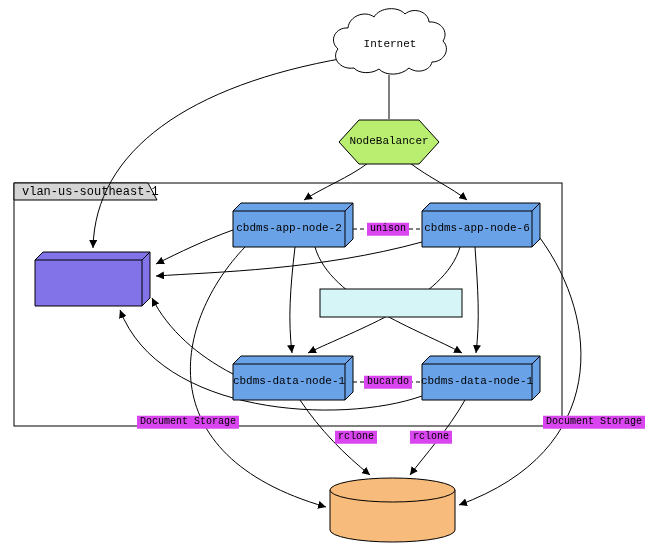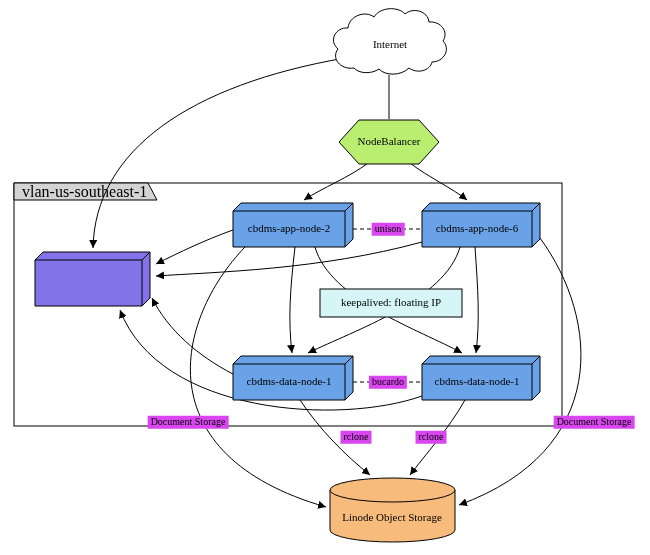--- a/index.html
+++ b/index.html
@@ -1,29 +1,29 @@
 <!DOCTYPE html>
 <html><head>
 <meta charset="utf-8">
 <style>
   html,body{margin:0;padding:0;background:#ffffff;}
   .canvas{
     position:relative;width:650px;height:555px;background:#ffffff;
-    font-family:Liberation Serif, serif;color:#000;overflow:hidden;
+    font-family:Liberation Mono, monospace;color:#000;overflow:hidden;
   }
   .canvas > svg{position:absolute;left:0;top:0;}
   .lbl{
     position:absolute;transform:translate(-50%,-50%);
     font-size:11px;line-height:1.25;text-align:center;white-space:pre-line;
   }
   .edge-lbl{
     font-size:10px;background:#d946ef;padding:0 3px;white-space:nowrap;
   }
   .tab-lbl{
-    position:absolute;transform:translateY(-50%);font-size:16px;white-space:nowrap;
+    position:absolute;transform:translateY(-50%);font-size:12px;white-space:nowrap;
   }
   .edge{fill:none;stroke:#000;stroke-width:1;}
   .dashed{stroke-dasharray:4,3;}
   .shape{stroke:#000;stroke-width:1;}
   .inner{fill:none;stroke:#000;stroke-width:1;}
 </style>
 </head>
 <body>
 
 <div class="canvas">
@@ -105,31 +105,29 @@
 
   <div class="tab-lbl" style="left:22px;top:192px;">vlan-us-southeast-1</div>
 
   <div class="lbl" style="left:289px;top:229px;">cbdms-app-node-2</div>
 
   <div class="lbl" style="left:477px;top:229px;">cbdms-app-node-6</div>
 
   <div class="lbl edge-lbl" style="left:388px;top:229px;">unison</div>
 
 
-  <div class="lbl" style="left:391px;top:303px;">keepalived: floating IP</div>
 
   <div class="lbl" style="left:289px;top:382px;">cbdms-data-node-1</div>
 
   <div class="lbl" style="left:477px;top:382px;">cbdms-data-node-1</div>
 
   <div class="lbl edge-lbl" style="left:388px;top:382px;">bucardo</div>
 
   <div class="lbl edge-lbl" style="left:188px;top:422px;">Document Storage</div>
 
   <div class="lbl edge-lbl" style="left:594px;top:422px;">Document Storage</div>
 
   <div class="lbl edge-lbl" style="left:356px;top:437px;">rclone</div>
 
   <div class="lbl edge-lbl" style="left:431px;top:437px;">rclone</div>
 
-  <div class="lbl" style="left:392px;top:518px;">Linode Object Storage</div>
 
 </div>
 
 </body></html>

